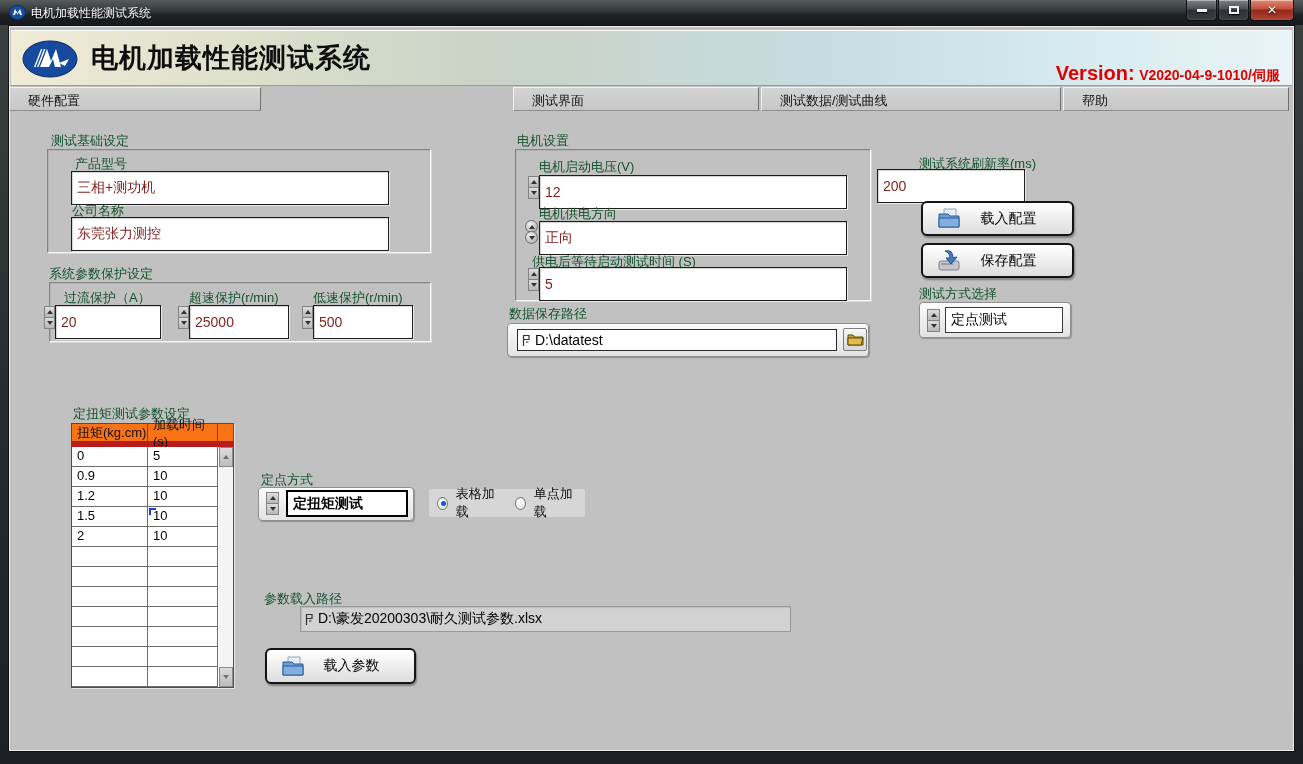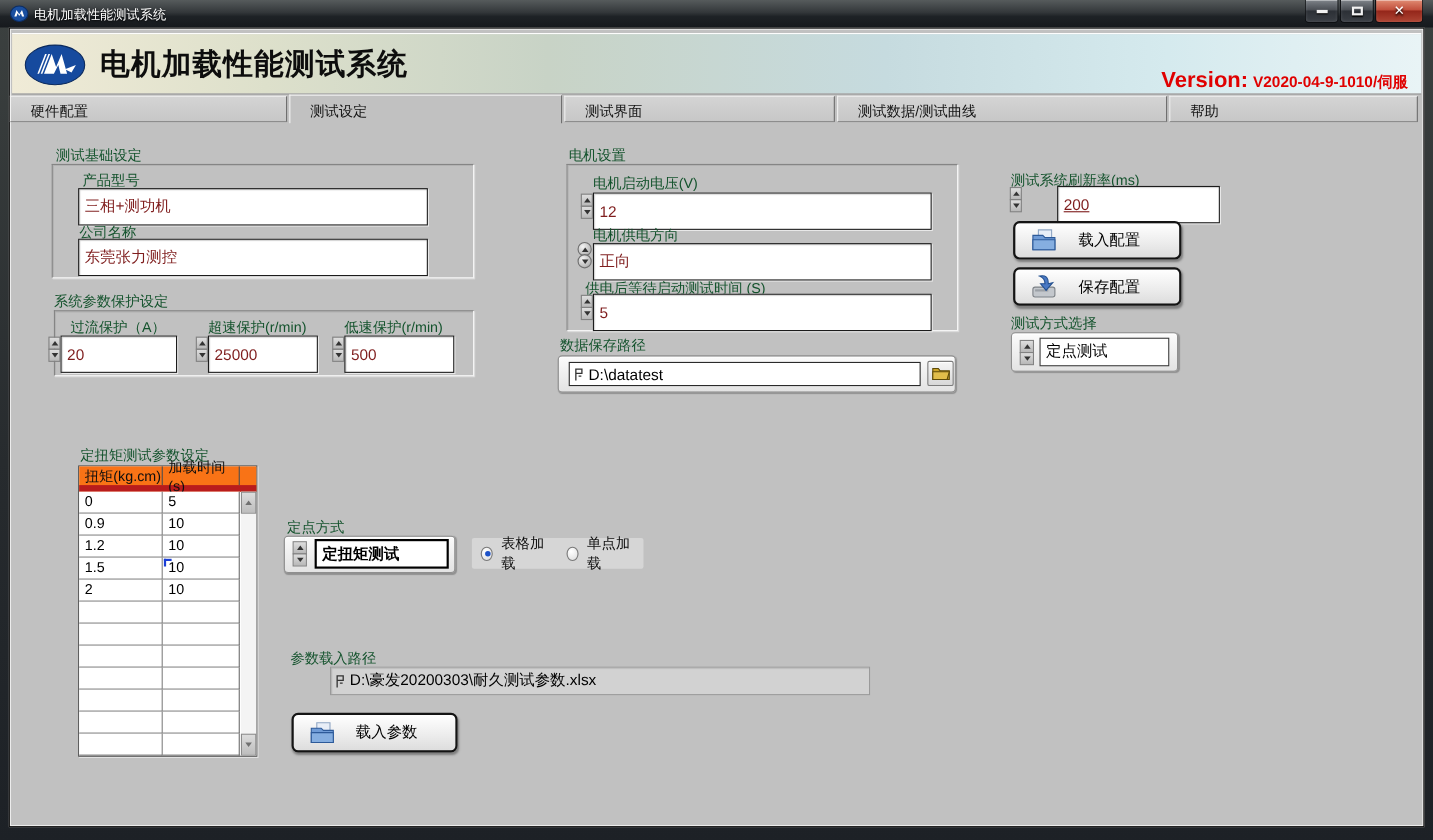--- a/index.html
+++ b/index.html
@@ -130,21 +130,20 @@
       <path d="M38 24 L48 20 L44 27 Z" fill="#fff"></path>
     </svg>
     <div class="banner-title">电机加载性能测试系统</div>
     <div class="version">
       <span class="vl">Version:</span>
       <span class="vv">V2020-04-9-1010/伺服</span>
     </div>
   </div>
 
   <div class="tab" style="left:0; width:252px;">硬件配置</div>
-  <div class="tab active" style="left:254px; width:248px;">测试设定</div>
   <div class="tab" style="left:504px; width:246px;">测试界面</div>
   <div class="tab" style="left:752px; width:300px;">测试数据/测试曲线</div>
   <div class="tab" style="left:1054px; width:226px;">帮助</div>
 
   <div class="lbl" style="left:42px; top:106px;">测试基础设定</div>
   <div class="grp" style="left:38px; top:123px; width:384px; height:104px;"></div>
   <div class="lbl" style="left:66px; top:129px;">产品型号</div>
   <div class="field" style="left:62px; top:145px; width:318px; height:24px;">三相+测功机</div>
   <div class="lbl" style="left:63px; top:176px;">公司名称</div>
   <div class="field" style="left:62px; top:191px; width:318px; height:24px;">东莞张力测控</div>
@@ -238,21 +237,21 @@
 
   <div class="lbl" style="left:910px; top:129px;">测试系统刷新率(ms)</div>
   <div class="spin" style="left:909px; top:144px;">
     <div class="sa">
         <span class="tri-up"></span>
       </div>
     <div class="sa">
         <span class="tri-dn"></span>
       </div>
   </div>
-  <div class="field" style="left:952px; top:143px; width:148px; height:19px;text-decoration:underline;">200</div>
+  <div class="field" style="left:868px; top:143px; width:148px; height:19px;">200</div>
 
   <div class="btn" style="left:912px; top:175px; width:153px; height:35px;">
     <svg class="bicon" width="26" height="21" viewBox="0 0 26 21">
       <path d="M7 1 h12 v8 h-12 Z" fill="#e8eef7" stroke="#8fa6c4"></path>
       <path d="M2 6 h9 l2 2 h9 v11 H2 Z" fill="#6f9bd6" stroke="#2d5a99"></path>
       <path d="M2 10 h20 v9 H2 Z" fill="#85aee0" stroke="#2d5a99"></path>
     </svg>
     <span class="blabel">载入配置</span>
   </div>
 

